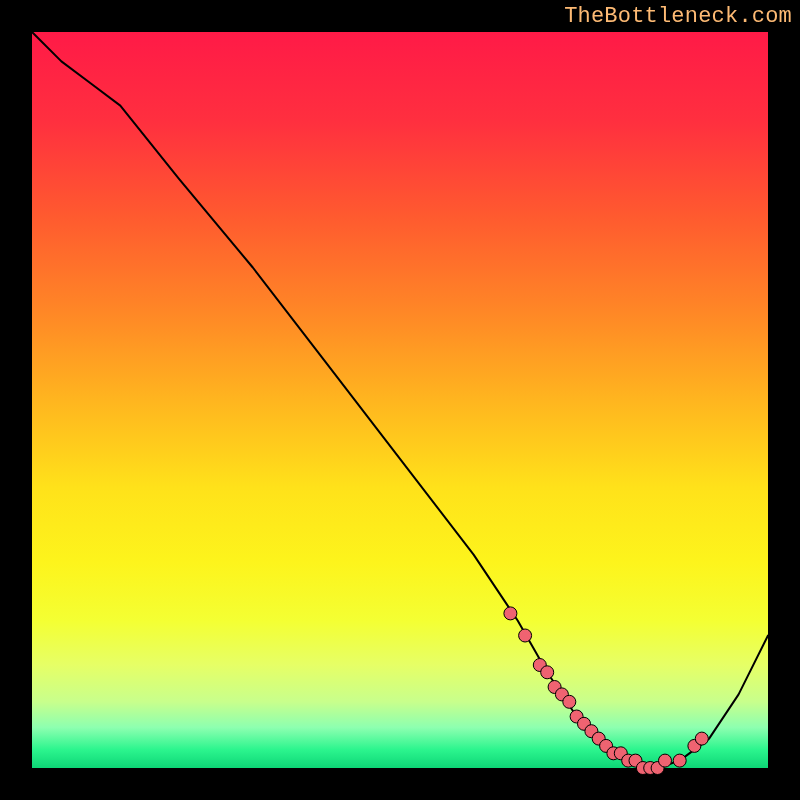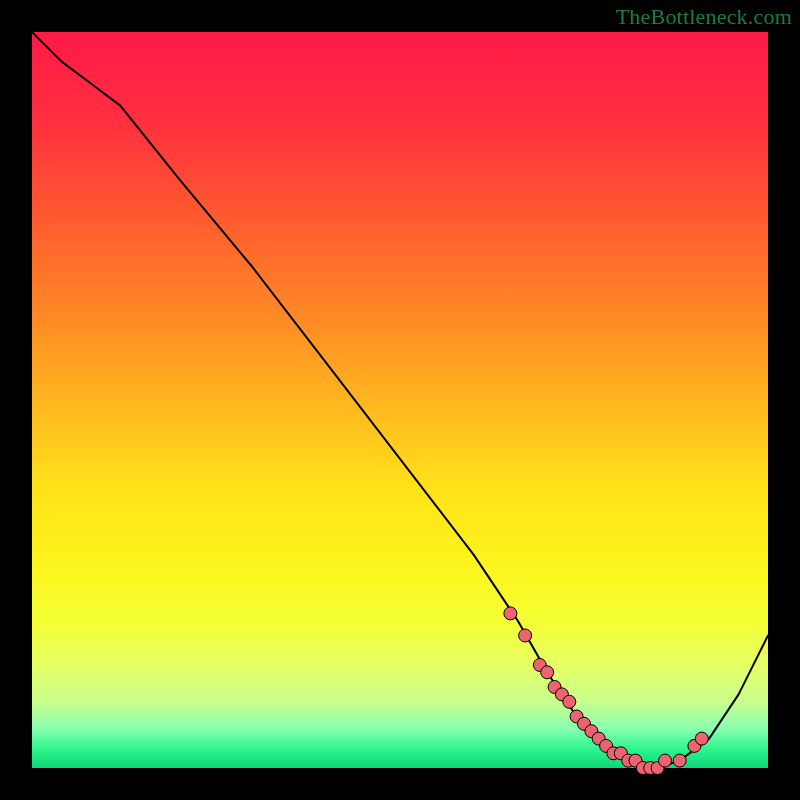--- a/index.html
+++ b/index.html
@@ -13,23 +13,23 @@
   .stage {
     position: relative;
     width: 800px;
     height: 800px;
     background: #000;
   }
   .watermark {
     position: absolute;
     top: 4px;
     right: 8px;
-    font-family: Liberation Serif, serif;
+    font-family: Liberation Mono, monospace;
     font-size: 22px;
-    color: #15803d;
+    color: #fdba74;
     letter-spacing: 0.2px;
     user-select: none;
   }
   svg {
     position: absolute;
     left: 0;
     top: 0;
   }
 </style>
 </head>

